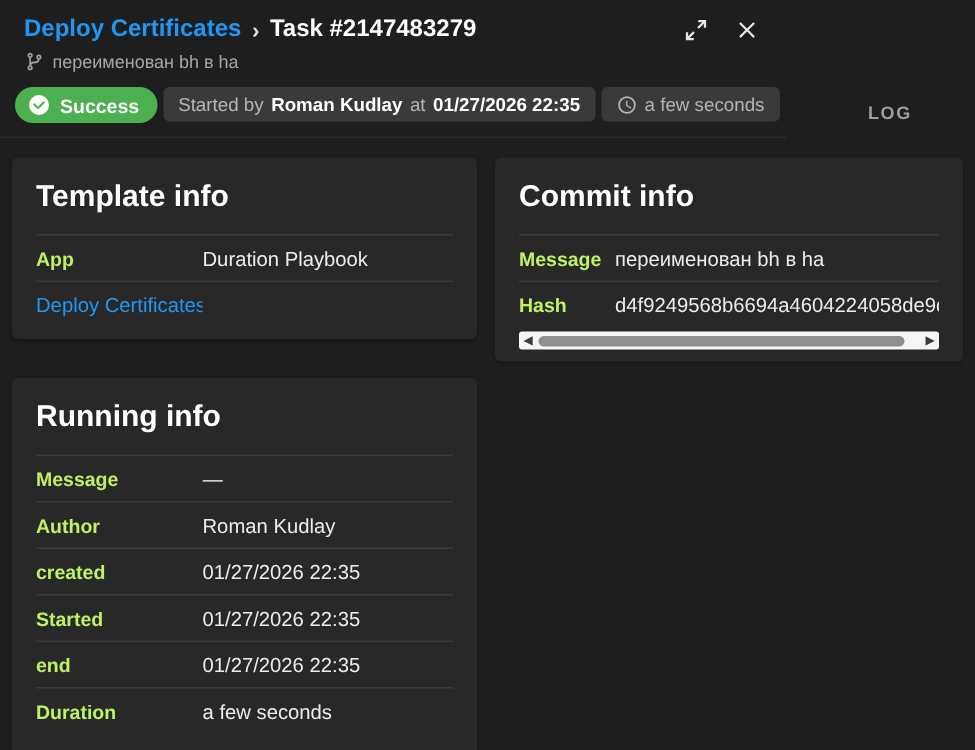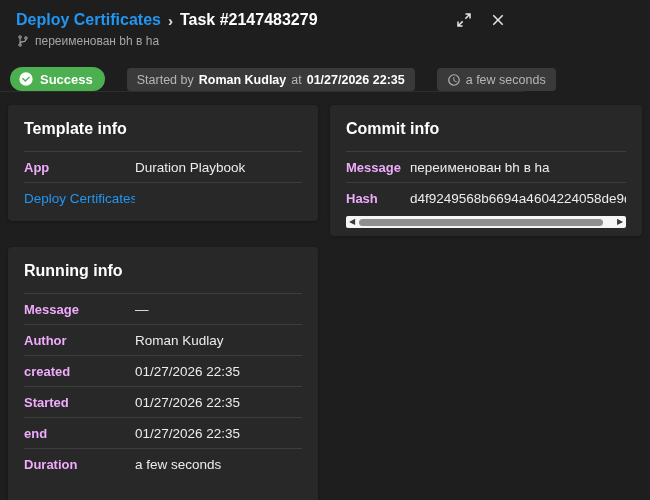--- a/index.html
+++ b/index.html
@@ -21,25 +21,24 @@
   .header-actions { margin-left: auto; display: flex; align-items: center; gap: 14px; }
   .icon-btn { width: 20px; height: 20px; display: flex; align-items: center; justify-content: center; cursor: pointer; }
   .icon-btn svg { width: 18px; height: 18px; fill: #e6e6e6; }
 
   .subtitle-row { display: flex; align-items: center; gap: 5px; margin-top: 4px; }
   .subtitle-row svg { width: 14px; height: 14px; fill: #9e9e9e; }
   .subtitle-text { color: #a6a6a6; font-size: 12px; }
 
   
   .toolbar {
-    display: flex; align-items: flex-end;
+    display: flex; align-items: flex-start;
     margin-top: 10px; padding: 0 10px 0 10px;
     height: 34px;
     border-bottom: 1px solid rgba(255,255,255,0.07);
-    gap: 18px;
   }
   .status-badge {
     display: inline-flex; align-items: center; gap: 6px;
     background: #4caf50; border-radius: 12px; height: 24px; padding: 0 12px 0 8px;
   }
   .status-badge svg { width: 16px; height: 16px; fill: #fff; }
   .status-badge .status-text { color: #fff; font-size: 13px; font-weight: 700; }
 
   .chip {
     display: inline-flex; align-items: center; gap: 5px;
@@ -67,30 +66,30 @@
   
   .content { display: flex; align-items: flex-start; gap: 12px; padding: 13px 8px 0 8px; }
   .col-left { width: 310px; flex: 0 0 310px; }
   .col-right { width: 312px; flex: 0 0 312px; }
 
   .card {
     background: #282828; border-radius: 4px;
     padding: 0 16px 8px 16px;
     box-shadow: 0 1px 3px rgba(0,0,0,0.3);
   }
-  .card-title { color: #fff; font-size: 16px; font-weight: 700; padding: 15px 0 13px 0; }
+  .card-title { color: #fff; font-size: 20px; font-weight: 700; padding: 15px 0 13px 0; }
 
   .info-row {
     display: grid; align-items: center; min-height: 31px;
     border-top: 1px solid rgba(255,255,255,0.1);
   }
   .info-row:first-of-type { border-top: none; }
   .cols-wide { grid-template-columns: 111px 1fr; }
   .cols-narrow { grid-template-columns: 64px 1fr; }
-  .info-label { color: #f0abfc; font-size: 13px; font-weight: 700; }
+  .info-label { color: #bef264; font-size: 13px; font-weight: 700; }
   .info-value { color: #ececec; font-size: 13.5px; white-space: nowrap; overflow: hidden; }
   .info-value.link { color: #2196f3; cursor: pointer; }
 
   .running-card { margin-top: 26px; padding-bottom: 32px; }
 
   
   .hscrollbar {
     margin-top: 3px; height: 12px; background: #f5f5f5; border-radius: 2px;
     position: relative; display: flex; align-items: center;
   }

